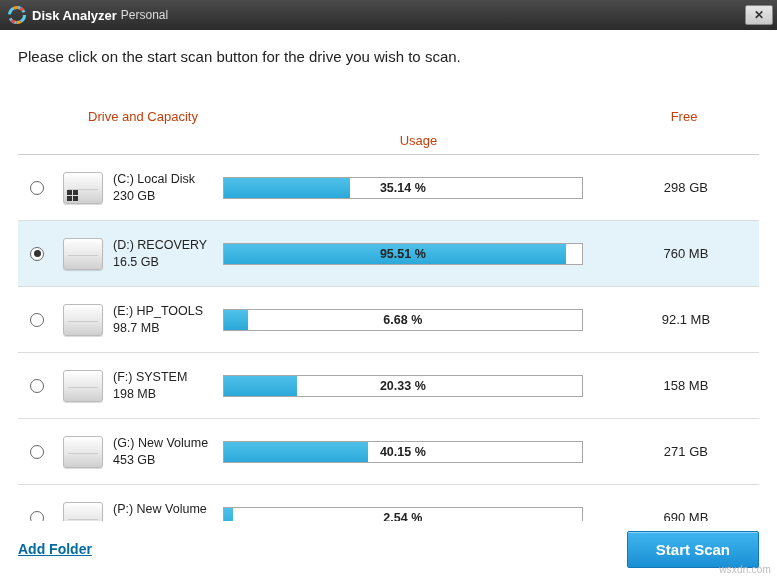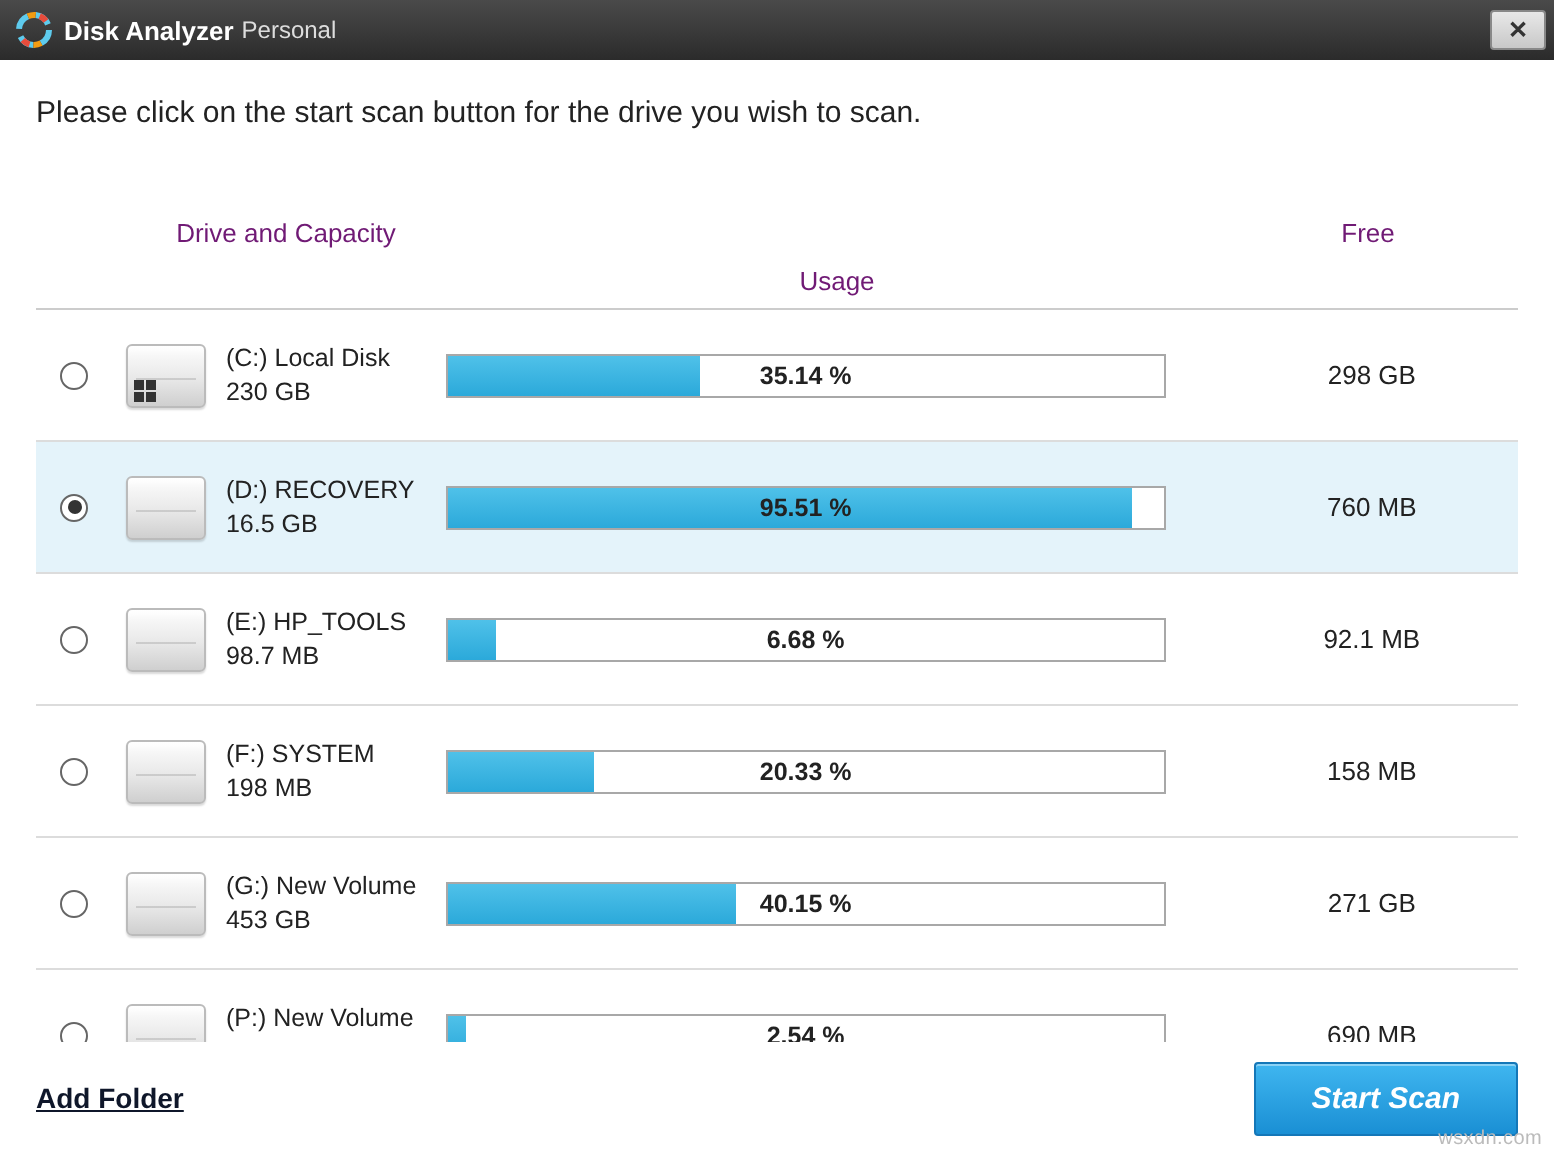--- a/index.html
+++ b/index.html
@@ -26,21 +26,21 @@
     color: #333; font-size: 12px; font-weight: bold;
     margin-right: 4px; cursor: pointer;
   }
 
   .content { padding: 18px 18px 0 18px; }
   .instruction { font-size: 15px; color: #222; margin-bottom: 14px; }
 
   .header-row {
     display: flex; align-items: center;
     border-bottom: 1px solid #ccc;
-    font-size: 13px; color: #701a75;
+    font-size: 13px; color: #c2410c;
     padding: 6px 0;
   }
   .col-radio { width: 40px; }
   .col-drive { width: 170px; text-align: center; }
   .col-usage { flex: 1; text-align: center; margin-top: 48px; }
   .col-free  { width: 150px; text-align: center; }
 
   .drive-list { }
   .drive-row {
     display: flex; align-items: center;
@@ -104,31 +104,30 @@
 
   .free-cell { width: 150px; text-align: center; font-size: 13px; color: #222; }
 
   .footer {
     position: absolute; left: 0; right: 0; bottom: 0;
     height: 56px; padding: 0 18px;
     display: flex; align-items: center; justify-content: space-between;
     background: #fff;
   }
   .add-folder {
-    color: #0f172a; font-size: 14px; font-weight: 600;
+    color: #0369a1; font-size: 14px; font-weight: 600;
     text-decoration: underline; cursor: pointer;
   }
   .start-scan {
     background: linear-gradient(to bottom, #3fb6f0, #1a8fd4);
     border: 1px solid #1477b8;
     color: #fff; font-size: 15px; font-weight: 600;
     padding: 9px 28px; border-radius: 2px;
     cursor: pointer;
     box-shadow: 0 1px 0 rgba(255,255,255,0.4) inset;
-    font-style: italic;
   }
 
   .watermark {
     position: absolute; right: 6px; bottom: 2px;
     font-size: 10px; color: #bbb; letter-spacing: 0.2px;
   }
 </style>
 </head>
 <body>
 

